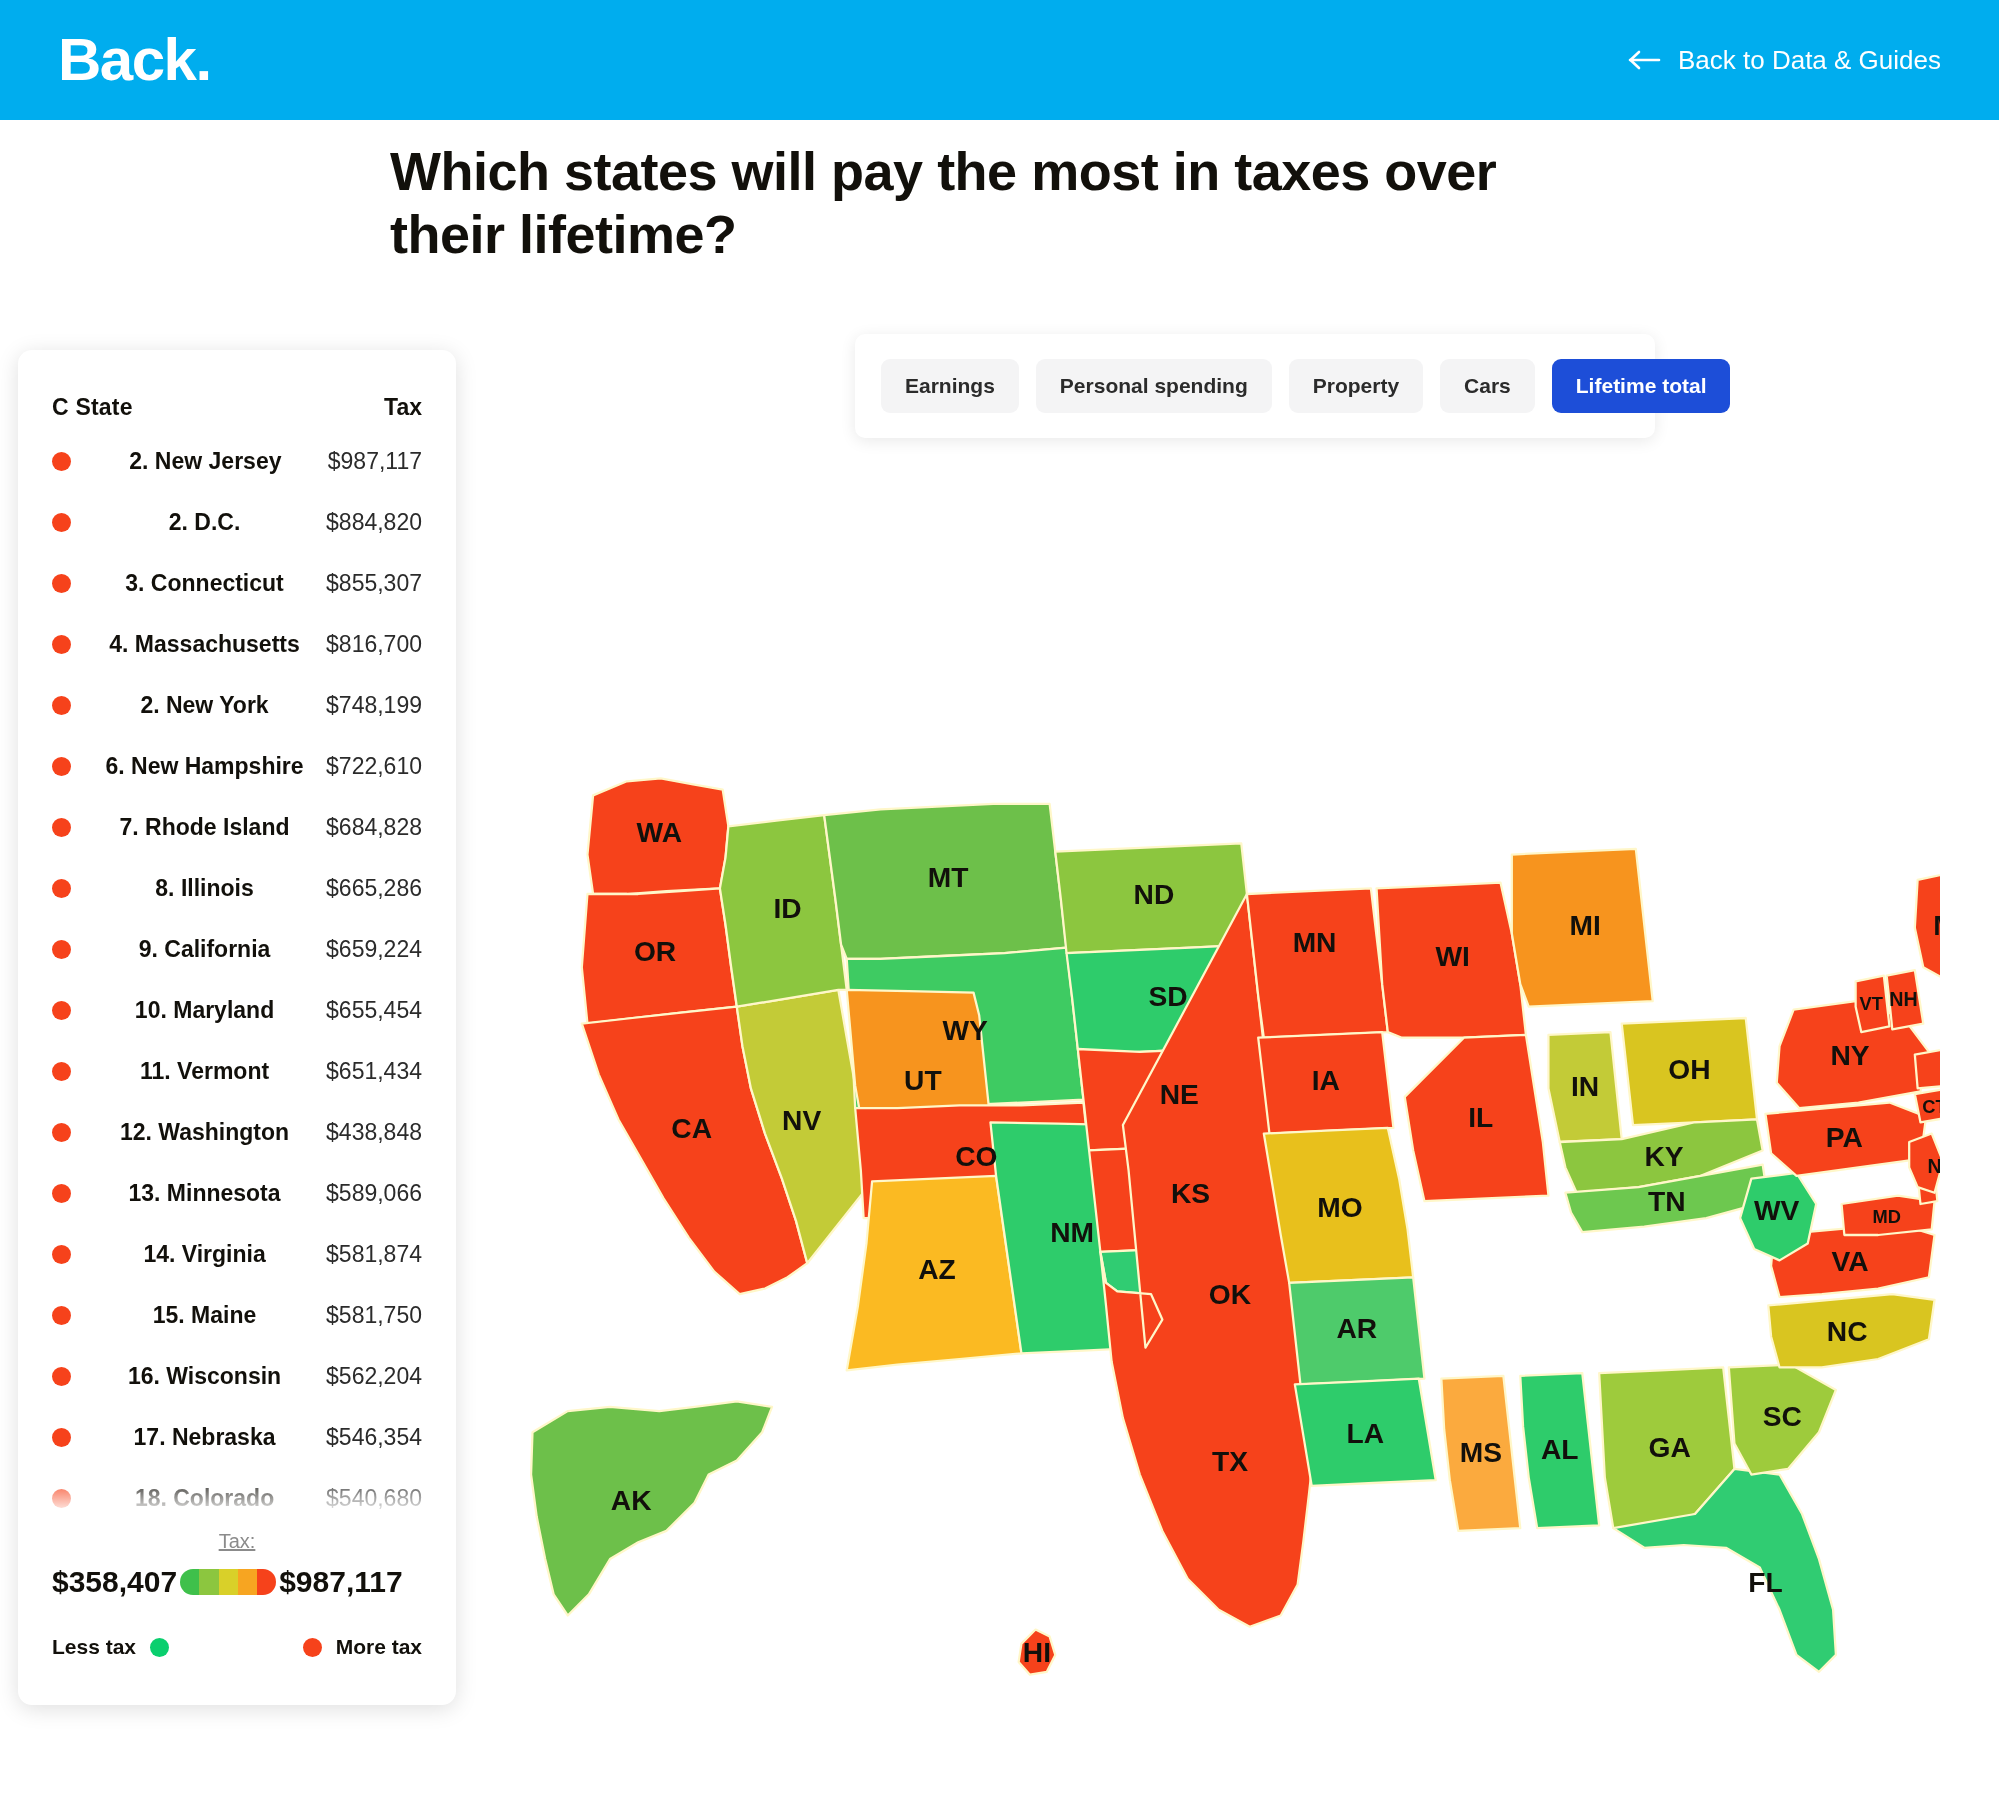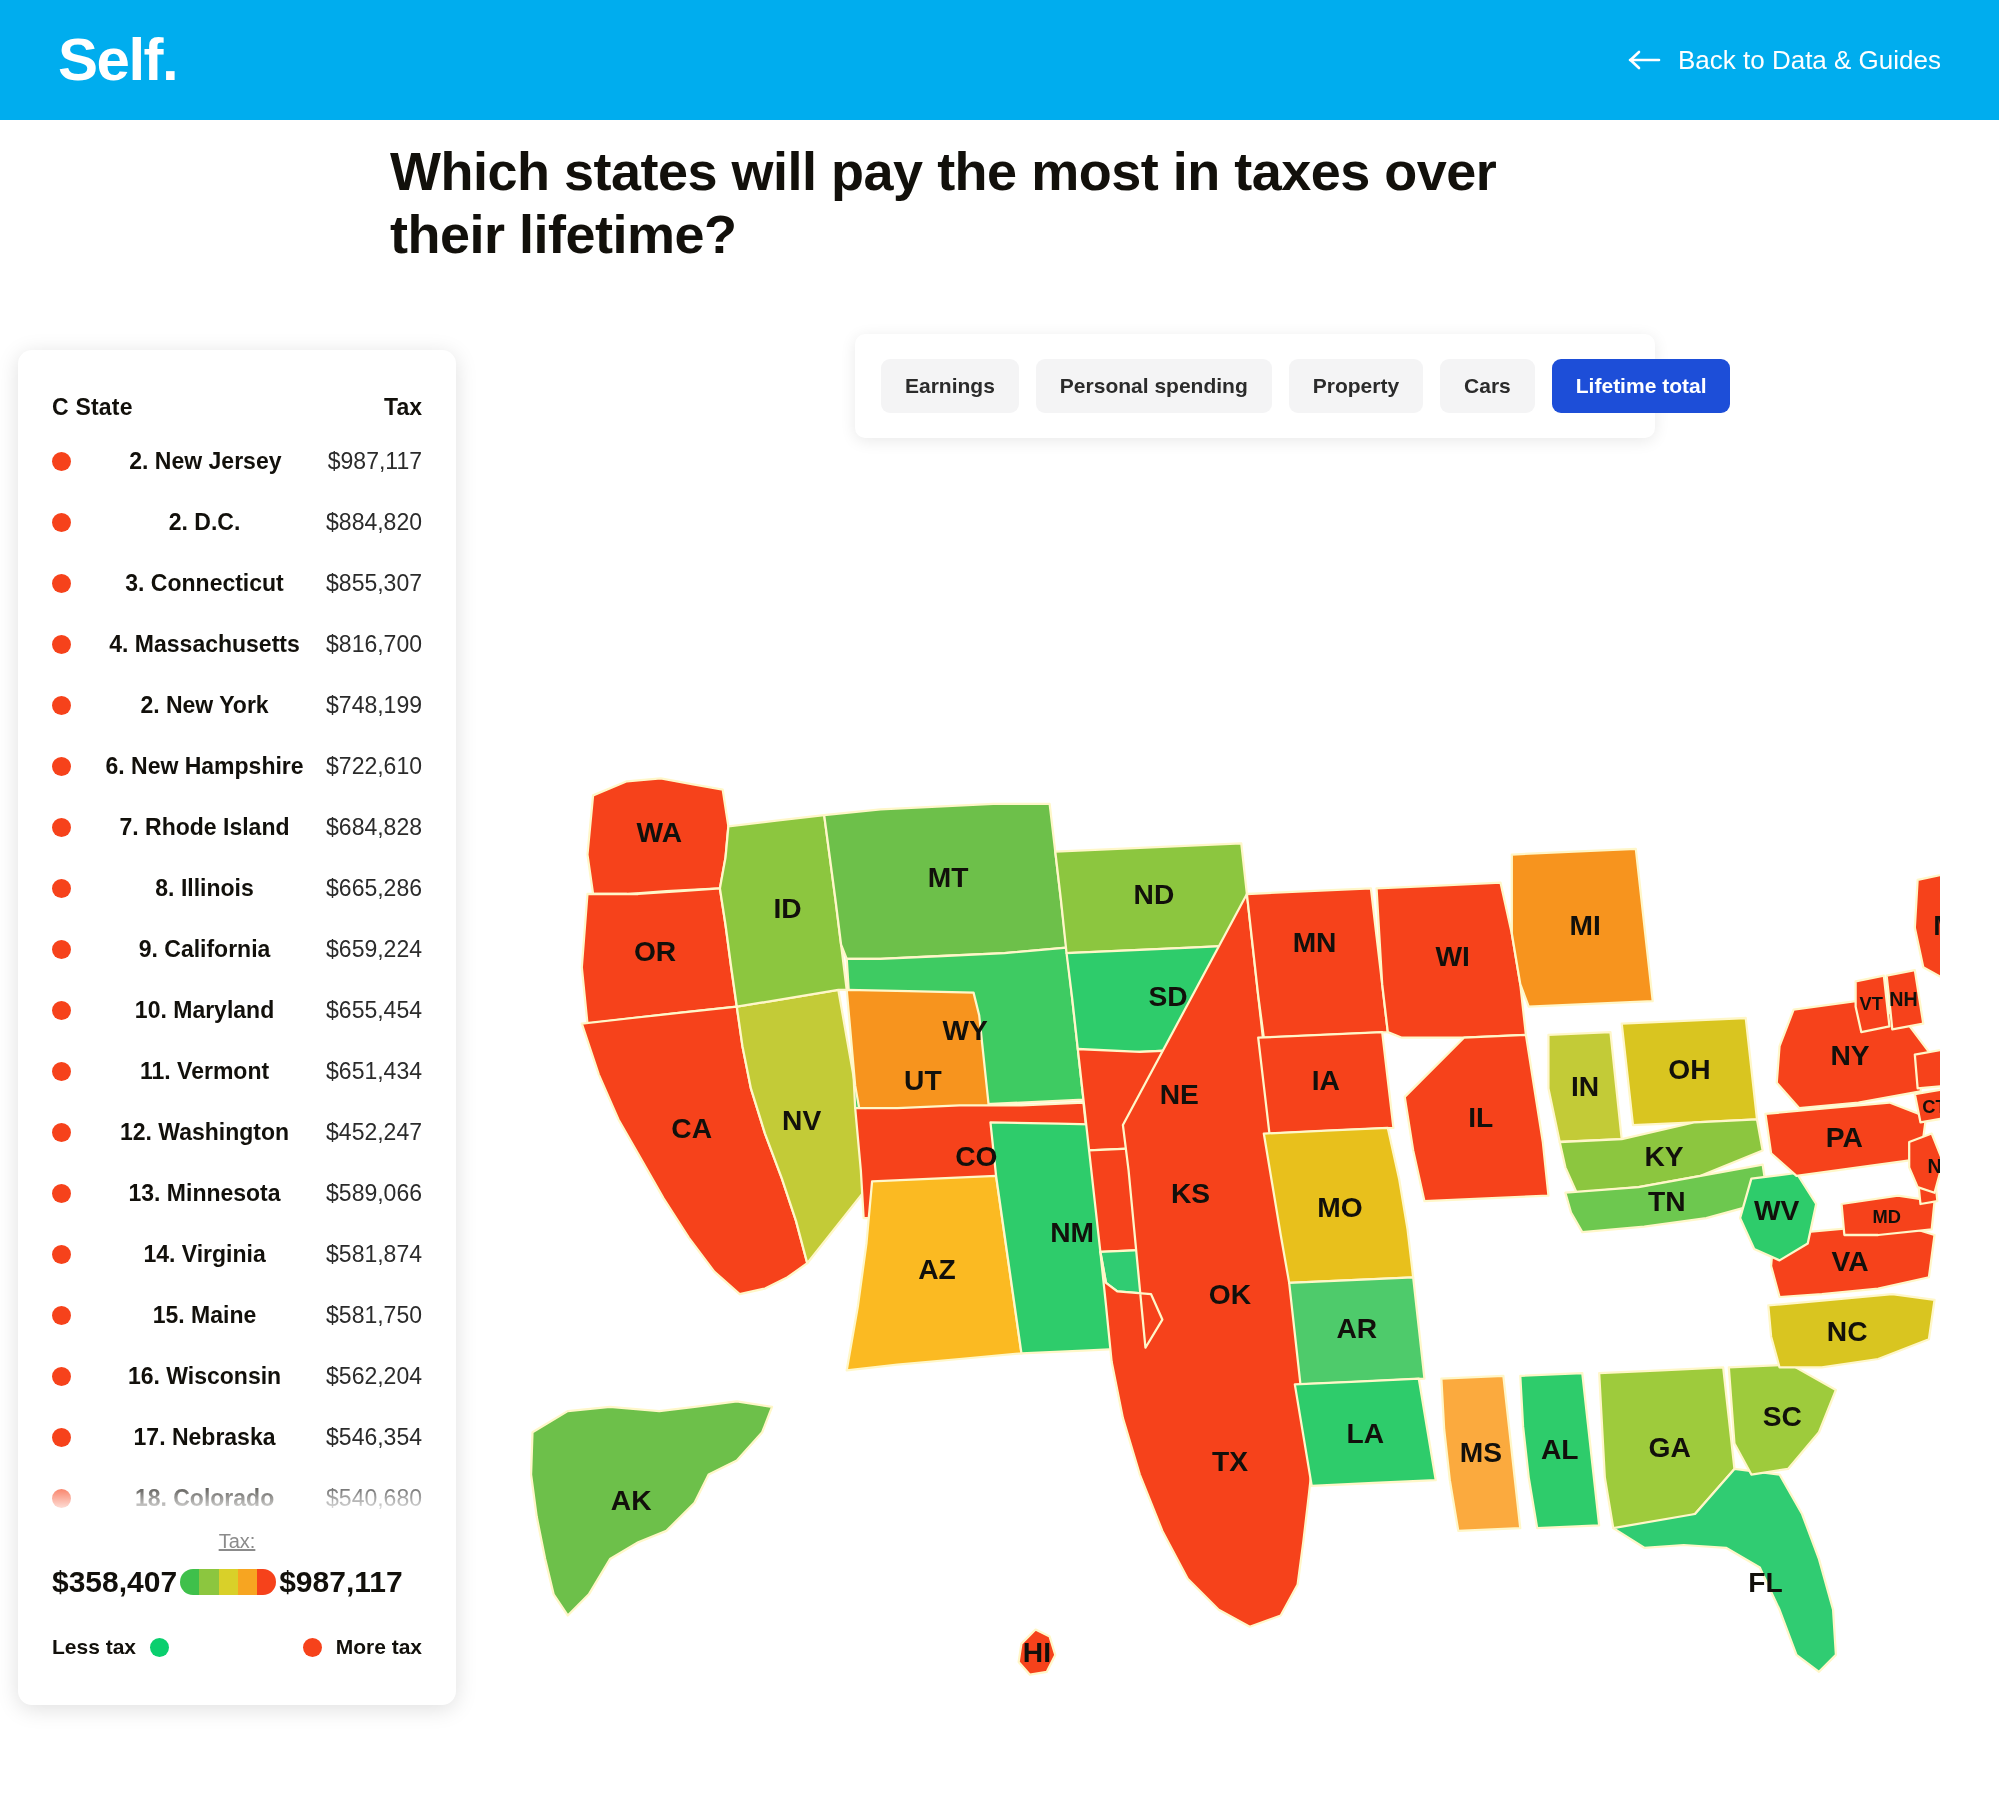--- a/index.html
+++ b/index.html
@@ -163,21 +163,21 @@
     text-anchor: middle;
     dominant-baseline: middle;
     pointer-events: none;
   }
 </style>
 </head>
 <body>
 
 <div class="header">
   <div class="logo">
-    <span>Self</span><span class="dot">.</span>
+    <span>Back</span><span class="dot">.</span>
   </div>
   <a class="back-link">
     <svg class="back-arrow" width="34" height="24" viewBox="0 0 34 24">
       <path d="M2 12 H31" stroke="#ffffff" stroke-width="2.6" stroke-linecap="round" fill="none"></path>
       <path d="M11 4 L2.5 12 L11 20" stroke="#ffffff" stroke-width="2.6" stroke-linecap="round" stroke-linejoin="round" fill="none"></path>
     </svg>
     <span>Back to Data &amp; Guides</span>
   </a>
 </div>
 
@@ -240,21 +240,21 @@
         <span class="rank-val">$655,454</span>
       </div>
       <div class="rank-row">
         <span class="rank-dot" style="background: rgb(246, 66, 27);"></span>
         <span class="rank-name">11. Vermont</span>
         <span class="rank-val">$651,434</span>
       </div>
       <div class="rank-row">
         <span class="rank-dot" style="background: rgb(246, 66, 27);"></span>
         <span class="rank-name">12. Washington</span>
-        <span class="rank-val">$452,247</span>
+        <span class="rank-val">$438,848</span>
       </div>
       <div class="rank-row">
         <span class="rank-dot" style="background: rgb(246, 66, 27);"></span>
         <span class="rank-name">13. Minnesota</span>
         <span class="rank-val">$589,066</span>
       </div>
       <div class="rank-row">
         <span class="rank-dot" style="background: rgb(246, 66, 27);"></span>
         <span class="rank-name">14. Virginia</span>
         <span class="rank-val">$581,874</span>

